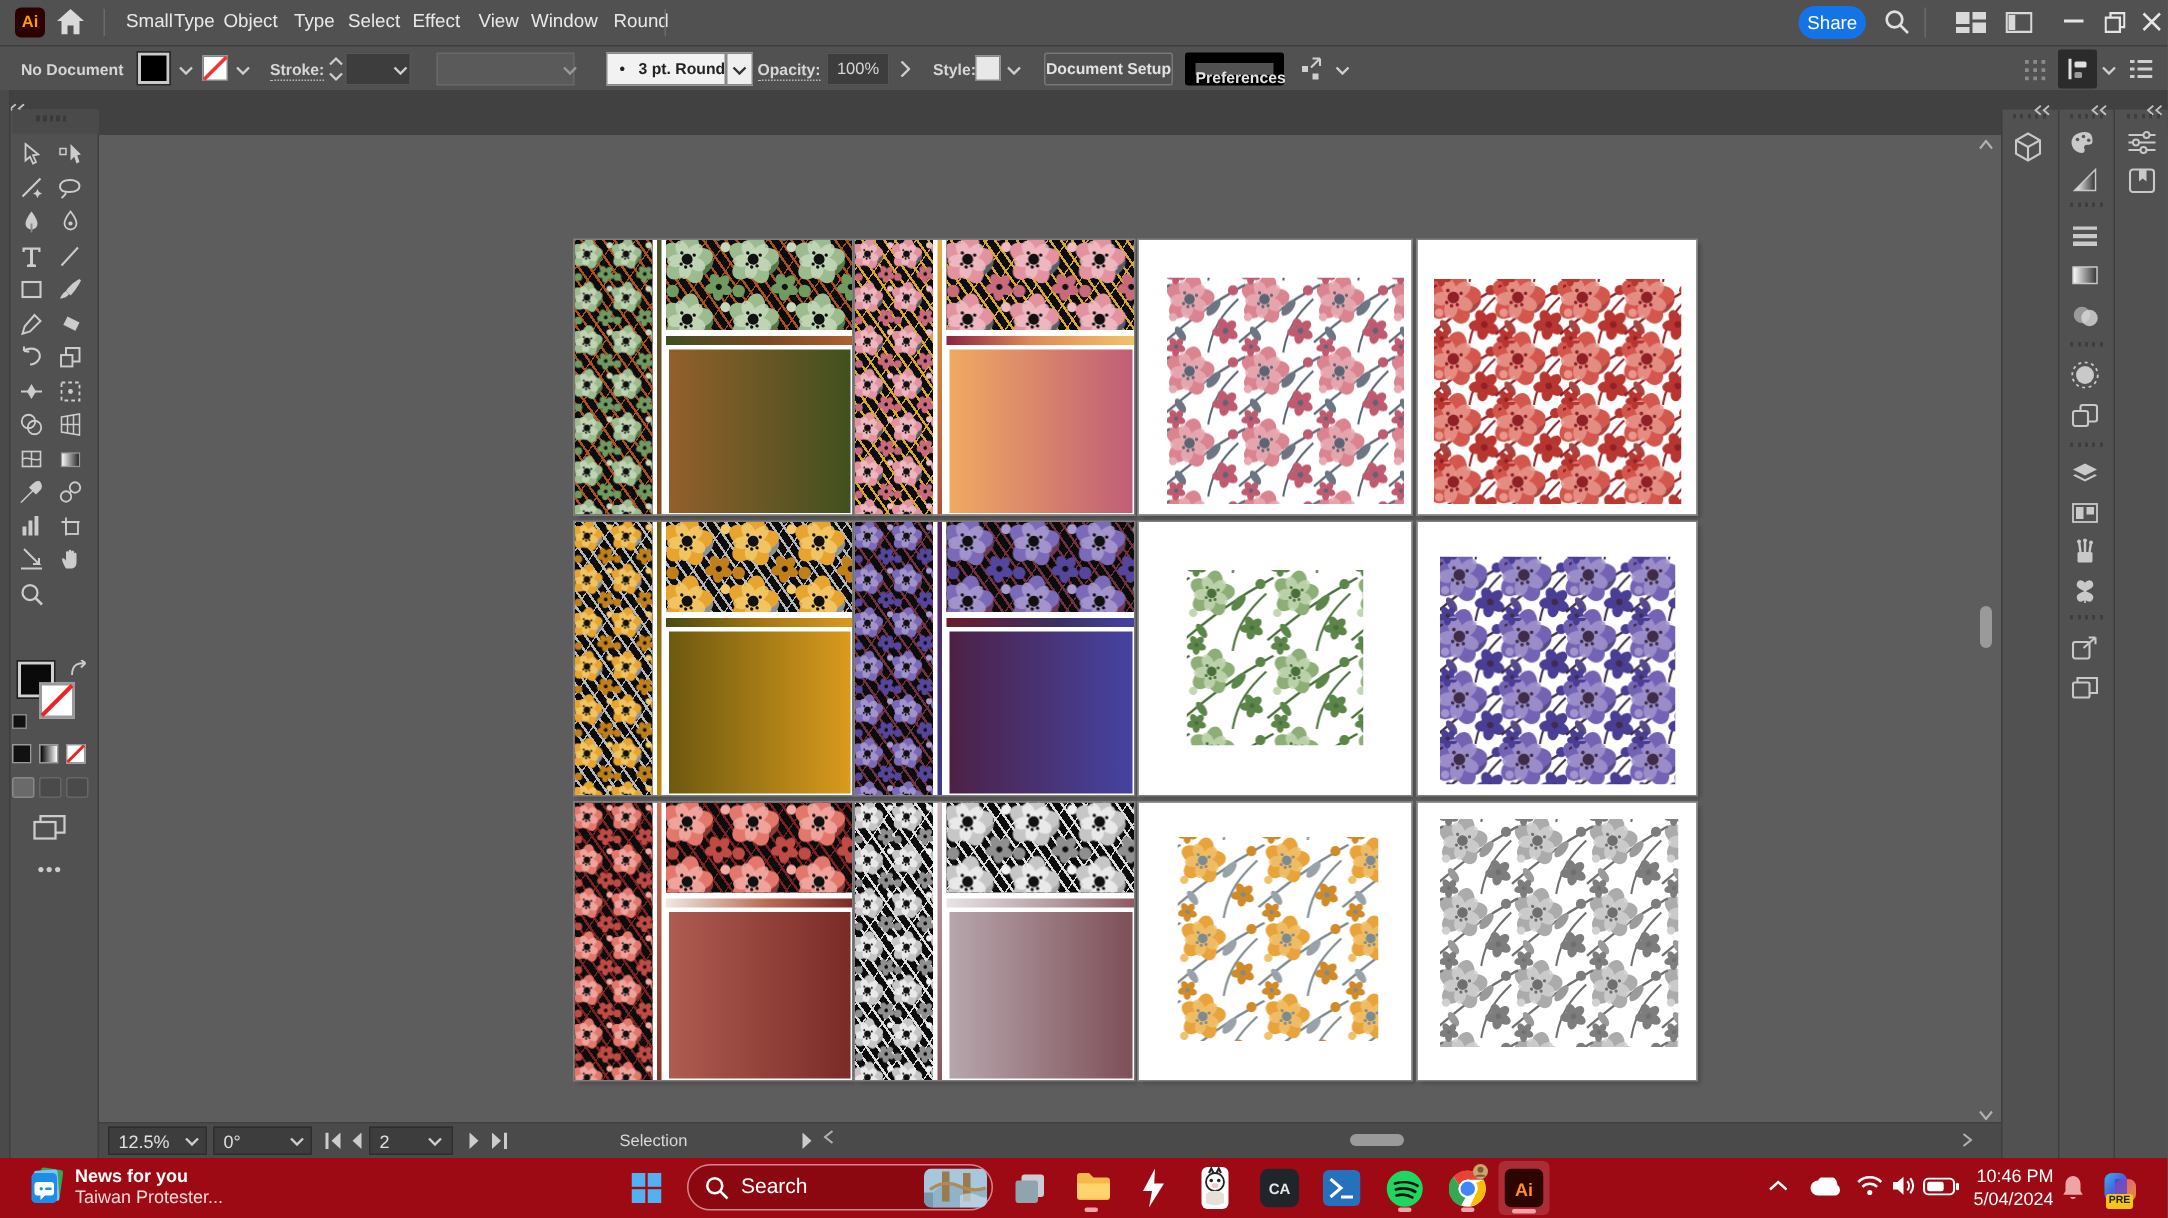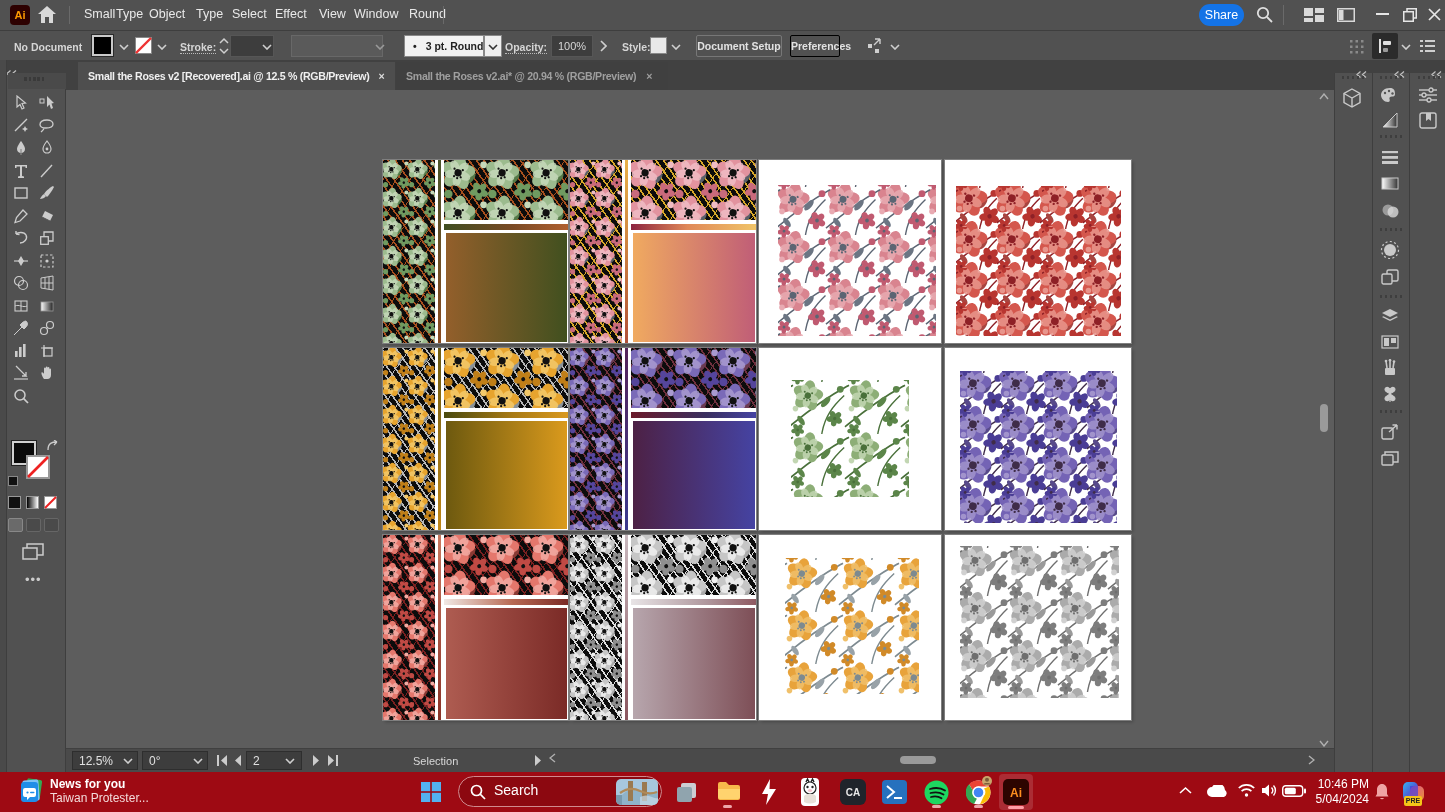--- a/index.html
+++ b/index.html
@@ -95,21 +95,21 @@
   <div class="abs" style="left:551px;top:4px;width:42px;height:22px;background:#3d3d3d;border:1px solid #565656;color:#d6d6d6;font-size:11px;line-height:20px;text-align:center;">100%</div>
   <svg class="abs" style="left:600px;top:9px;" width="7" height="12" viewBox="0 0 7 12">
       <path d="M1 1 L6 6 L1 11" fill="none" stroke="#cfcfcf" stroke-width="1.6"></path>
     </svg>
   <div class="abs" style="left:622px;top:10px;font-size:10.5px;font-weight:bold;color:#d6d6d6;">Style:</div>
   <div class="abs" style="left:650px;top:6px;width:17px;height:17px;background:#e8e8e8;border:1px solid #888;"></div>
   <svg class="abs" style="left:671px;top:13px;" width="10" height="6" viewBox="0 0 10 6">
       <path d="M1 1 L5 5 L9 1" fill="none" stroke="#cfcfcf" stroke-width="1.6"></path>
     </svg>
   <div class="abs" style="left:696px;top:4px;width:86px;height:22px;border:1px solid #777;border-radius:2px;color:#e2e2e2;font-size:10.5px;font-weight:bold;text-align:center;line-height:20px;white-space:nowrap;">Document Setup</div>
-  <div class="abs" style="left:790px;top:4px;width:50px;height:22px;border:1px solid #000000;border-radius:2px;color:#e2e2e2;font-size:10.5px;font-weight:bold;text-align:right;line-height:20px;white-space:nowrap;">Preferences</div>
+  <div class="abs" style="left:790px;top:4px;width:66px;height:22px;border:7px solid #000000;border-radius:2px;color:#e2e2e2;font-size:10.5px;font-weight:bold;text-align:left;line-height:20px;white-space:nowrap;">Preferences</div>
   <svg class="abs" style="left:866px;top:6px;" width="22" height="20" viewBox="0 0 22 20">
       <rect x="2" y="7" width="4" height="4" fill="#cfcfcf"></rect>
       <rect x="9" y="12" width="4" height="4" fill="#cfcfcf"></rect>
       <path d="M8 8 L14 2 M14 2 L14 7 M14 2 L9 2" stroke="#cfcfcf" stroke-width="1.4" fill="none"></path>
     </svg>
   <svg class="abs" style="left:890px;top:13px;" width="10" height="6" viewBox="0 0 10 6">
       <path d="M1 1 L5 5 L9 1" fill="none" stroke="#cfcfcf" stroke-width="1.6"></path>
     </svg>
   <svg class="abs" style="left:1350px;top:9px;" width="14" height="14" viewBox="0 0 14 14">
       <g fill="#8a8a8a">
@@ -143,22 +143,20 @@
         <rect x="5" y="5" width="10" height="2"></rect>
         <rect x="0" y="10" width="3" height="2"></rect>
         <rect x="5" y="10" width="10" height="2"></rect>
       </g>
     </svg>
 </div>
 <div id="tabbar">
   <svg class="abs" style="left:14px;top:4px;" width="12" height="8" viewBox="0 0 12 8">
       <path d="M5 0 L1 4 L5 8 M11 0 L7 4 L11 8" fill="none" stroke="#bbb" stroke-width="1.3"></path>
     </svg>
-  <div class="abs" style="left:78px;top:2px;width:317px;height:28px;background:#4e4e4e;color:#f0f0f0;font-size:10.6px;font-weight:bold;line-height:28px;letter-spacing:-0.3px;white-space:nowrap;"><span style="margin-left:10px;">Small the Roses v2 [Recovered].ai @ 12.5 % (RGB/Preview)</span><span style="margin-left:9px;color:#ddd;">×</span></div>
-  <div class="abs" style="left:396px;top:2px;width:272px;height:28px;background:#404040;color:#9f9f9f;font-size:10.6px;font-weight:bold;line-height:28px;letter-spacing:-0.3px;white-space:nowrap;"><span style="margin-left:10px;">Small the Roses v2.ai* @ 20.94 % (RGB/Preview)</span><span style="margin-left:10px;">×</span></div>
 </div>
 <div class="abs" style="left:0;top:60px;width:7px;height:712px;background:#4a4a4a;border-right:1px solid #3e3e3e;z-index:5;"></div>
 <div id="toolbar">
   <div class="abs" style="left:0;top:0;width:66px;height:13px;background:#414141;"></div>
   <div class="abs" style="left:6px;top:3px;"><svg width="11" height="7" viewBox="0 0 11 7">
         <path d="M4.5 0.5 L1 3.5 L4.5 6.5 M10 0.5 L6.5 3.5 L10 6.5" fill="none" stroke="#c0c0c0" stroke-width="1.2"></path>
       </svg></div>
   <div class="abs" style="left:8px;top:13px;width:58px;height:16px;background:#4a4a4a;"></div>
   <div class="abs" style="left:24px;top:17px;width:20px;height:4px;background:repeating-linear-gradient(90deg,#3a3a3a 0 2.5px,transparent 2.5px 4.5px);"></div>
   <svg width="0" height="0">

